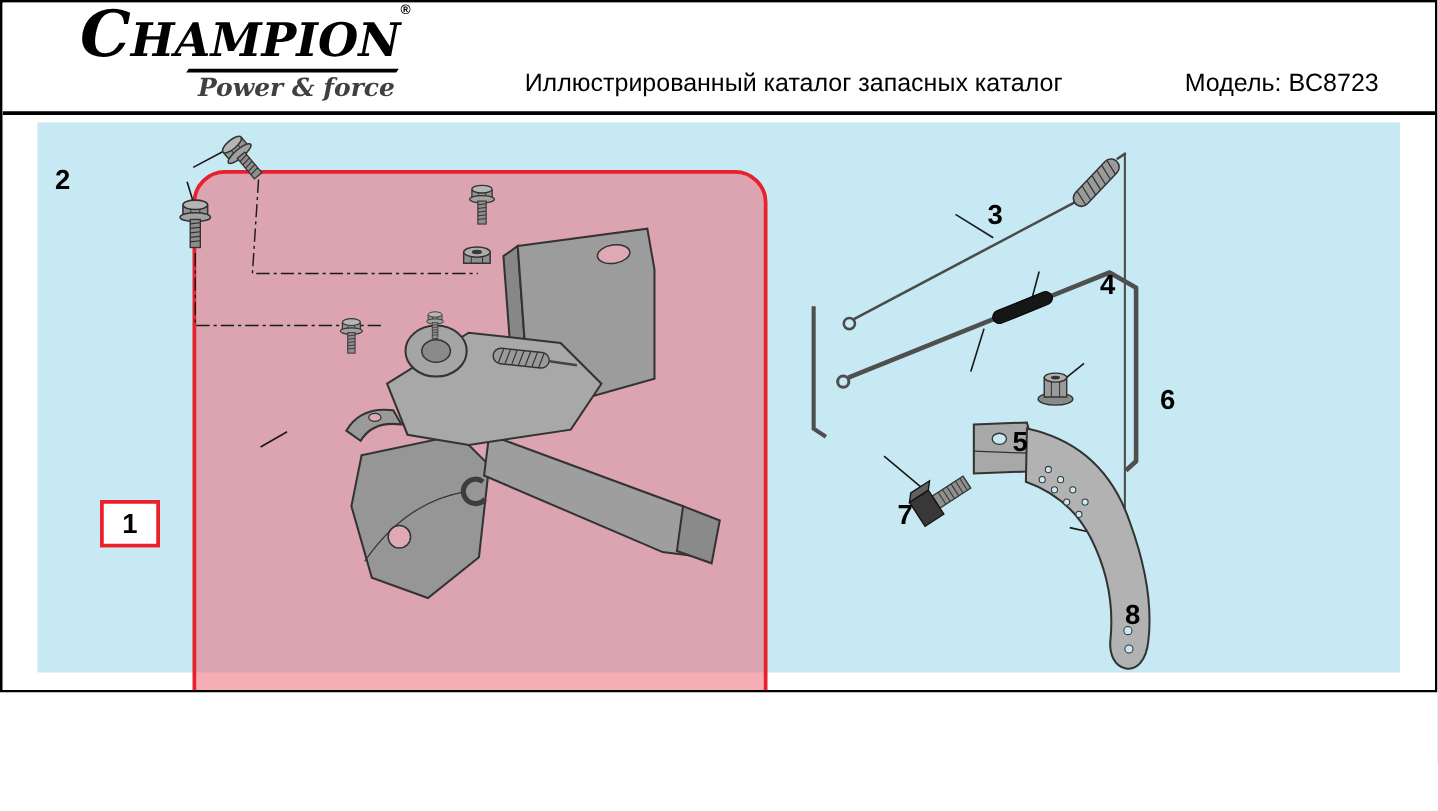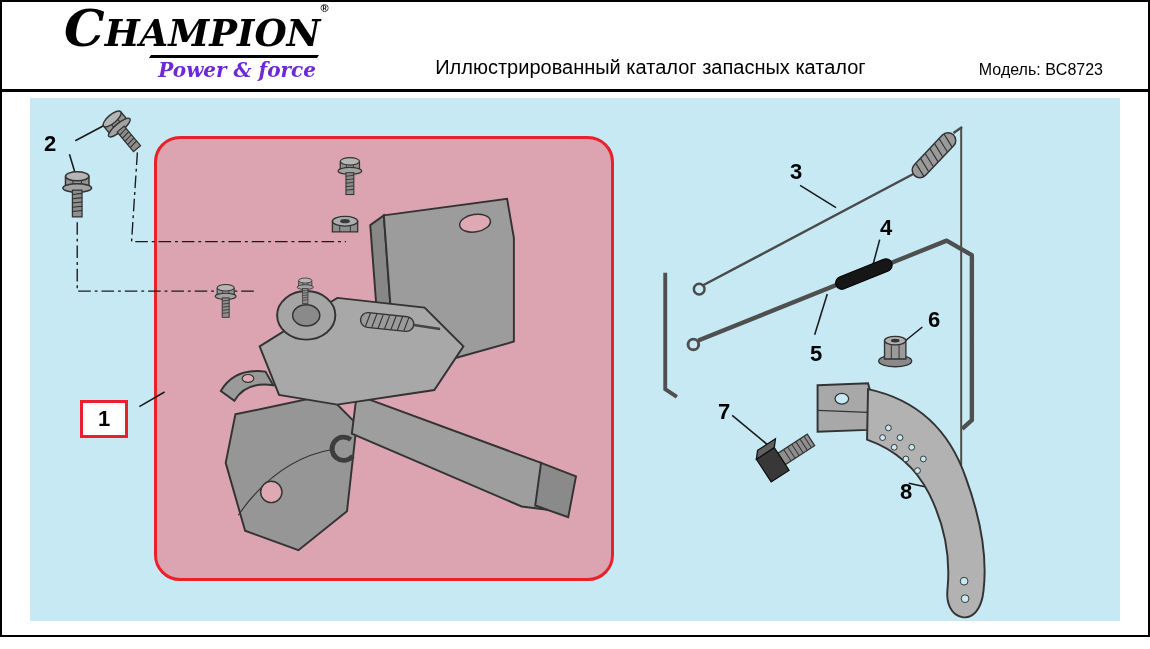--- a/index.html
+++ b/index.html
@@ -1,41 +1,41 @@
 <!DOCTYPE html>
 <html><head>
 <meta charset="utf-8">
 <style>
   html,body{margin:0;padding:0;background:#ffffff;}
   .page{
-    position:relative;width:1150px;height:637px;box-sizing:border-box;
+    position:relative;width:1150px;height:554px;box-sizing:border-box;
     border:2px solid #000;background:#fff;overflow:hidden;
     font-family:"Liberation Sans",sans-serif;color:#000;
   }
   
   .header{
     position:absolute;top:0;left:0;width:100%;height:90px;box-sizing:border-box;
     border-bottom:3px solid #000;background:#fff;
     display:flex;align-items:flex-end;padding:0 45px 8px 62px;
   }
   .logo{width:258px;flex:0 0 auto;}
   .logo-name{
     font-family:"DejaVu Serif",serif;font-style:italic;font-weight:bold;
     font-size:37px;line-height:1;white-space:nowrap;
   }
   .brand-text{display:inline-block;}
   .brand-text::first-letter{font-size:1.38em;}
   .logo-reg{font-family:"Liberation Sans",sans-serif;font-style:normal;font-weight:bold;font-size:11px;vertical-align:top;}
   .logo-underline{height:3px;background:#000;width:168px;margin:1px 0 1px 86px;transform:skewX(-35deg);}
   .logo-tagline{
     font-family:"DejaVu Serif",serif;font-style:italic;font-weight:bold;
-    font-size:20px;color:#6d28d9;text-align:right;padding-right:6px;line-height:1.1;
+    font-size:20px;color:#404040;text-align:right;padding-right:6px;line-height:1.1;
   }
   .header-title{flex:1;text-align:center;font-size:20px;padding-bottom:2px;}
-  .header-model{flex:0 0 auto;font-size:16px;padding-bottom:2px;}
+  .header-model{flex:0 0 auto;font-size:20px;padding-bottom:2px;}
   
   .panel{
     position:absolute;left:28px;right:28px;top:96px;bottom:14px;
     background:#c6e9f3;
   }
   .highlight{
     position:absolute;left:124px;top:38px;width:460px;height:445px;box-sizing:border-box;
     background:rgba(239,108,122,0.55);
     border:3px solid #e8212b;border-radius:26px;z-index:1;
   }

